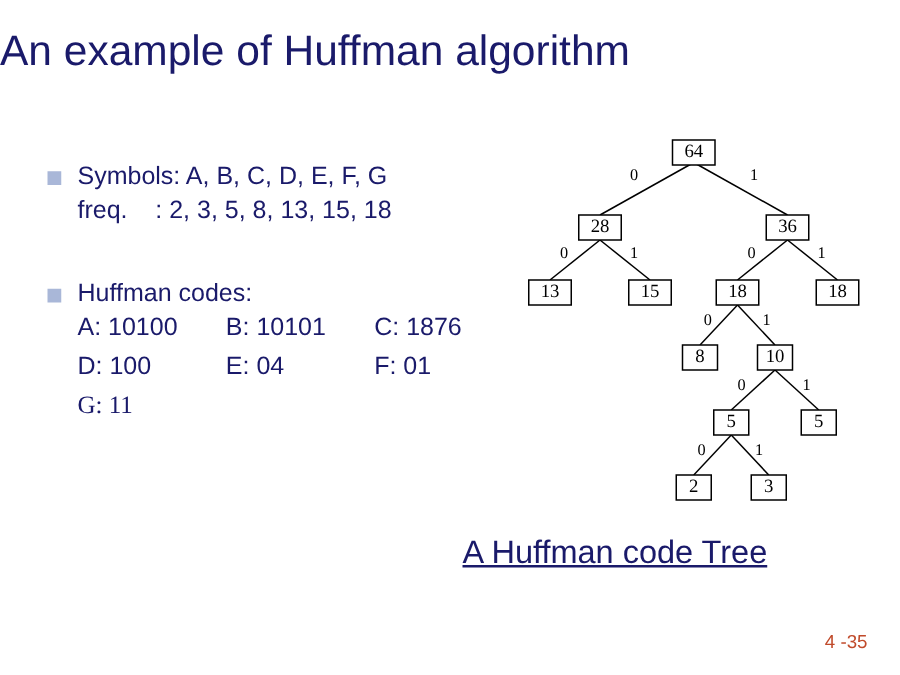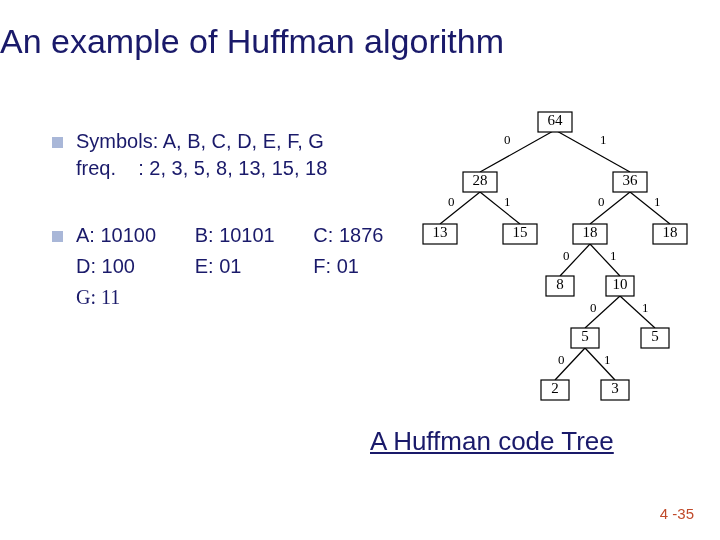--- a/index.html
+++ b/index.html
@@ -16,21 +16,21 @@
   .title {
     position: absolute;
     top: 22px;
     left: 0;
     width: 720px;
     font-size: 34px;
     font-weight: 400;
   }
   .left-col {
     position: absolute;
-    left: 52px;
+    left: 38px;
     top: 128px;
     width: 360px;
     font-size: 20px;
     line-height: 1.35;
   }
   .bullet-block {
     position: relative;
     padding-left: 24px;
     margin-bottom: 40px;
   }
@@ -83,26 +83,27 @@
 <div class="title">An example of Huffman algorithm</div>
 
 <div class="left-col">
   <div class="bullet-block">
     <span class="bullet"></span>
     <div>Symbols: A, B, C, D, E, F, G</div>
     <div style="white-space:pre">freq.    : 2, 3, 5, 8, 13, 15, 18</div>
   </div>
   <div class="bullet-block">
     <span class="bullet"></span>
+    <div>Huffman codes:</div>
     <div class="codes-grid">
       <span>A: 10100</span>
       <span>B: 10101</span>
       <span>C: 1876</span>
       <span>D: 100</span>
-      <span>E: 01</span>
+      <span>E: 04</span>
       <span>F: 01</span>
       <span class="full">G: 11</span>
     </div>
   </div>
 </div>
 
 <svg class="tree" viewBox="0 0 310 330">
 
   <line class="edge" x1="155" y1="24" x2="80" y2="66"></line>
   <line class="edge" x1="155" y1="24" x2="230" y2="66"></line>

